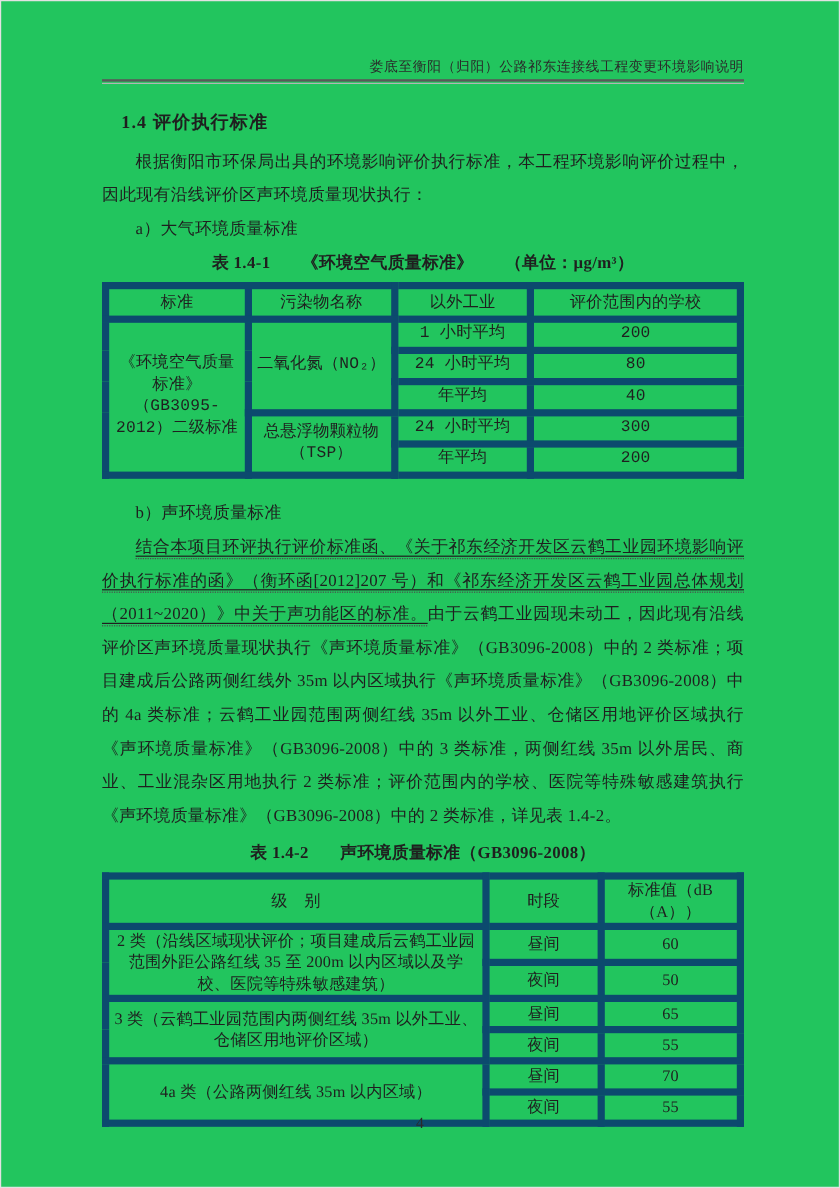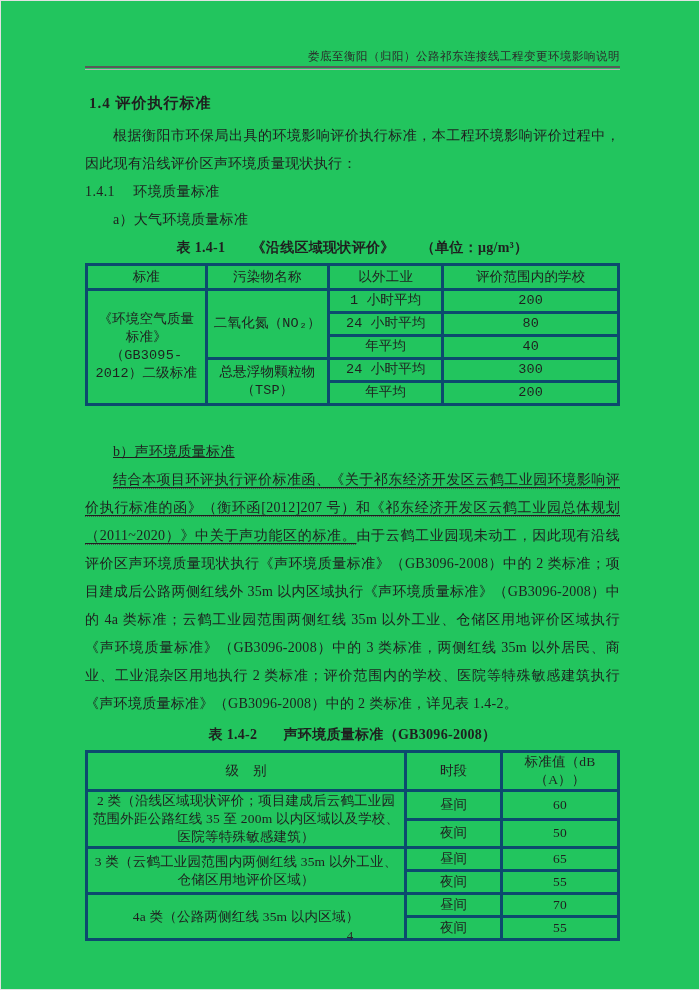--- a/index.html
+++ b/index.html
@@ -19,21 +19,21 @@
     color:#2a2a2a; line-height:16px;
   }
   .header-rule {
     margin-top:2px; height:1px;
     border-top:2px solid #595959;
     border-bottom:1px solid #b3b3b3;
   }
   .content { position:absolute; top:86px; left:85px; right:80px; }
   .sec-heading {
     font-size:15px; font-weight:bold; letter-spacing:1px;
-    margin:6px 0 8px 4px; line-height:22px;
+    margin:6px 0 8px 16px; line-height:22px;
   }
   p { margin:0; font-size:14px; line-height:28px; letter-spacing:0.3px;
       text-align:justify; }
   .ind { text-indent:2em; }
   .plain { text-indent:0; }
   .subnum { letter-spacing:0.4px; }
   .ul-seg {
     text-decoration:underline;
     text-underline-offset:3px;
     border-bottom:1px dotted #4d4d4d;
@@ -42,31 +42,31 @@
   .caption {
     text-align:center; font-weight:bold; font-size:14px;
     line-height:26px; margin:1px 0 2px 0; letter-spacing:0.3px;
   }
   .caption .cap-part { margin-left:1.6em; }
   .caption .cap-part:first-child { margin-left:0; }
   table {
     width:100%; border-collapse:collapse; table-layout:fixed;
   }
   th, td {
-    border:3px solid #0c4a6e;
+    border:6px solid #0c4a6e;
     font-size:13.5px; font-weight:normal;
     text-align:center; vertical-align:middle;
     padding:0 4px; line-height:18px;
     letter-spacing:0.2px;
   }
   .t1 th { height:22px; }
   .t1 td { height:20px;font-family:Liberation Mono, monospace; }
   .t2 th { height:23px; }
   .t2 td { height:20px; }
-  .gap-before-b { margin-top:32px;text-decoration:underline; }
+  .gap-before-b { margin-top:16px; }
   .cap2 { margin-top:4px; }
   .footer-pagenum {
     position:absolute; bottom:46px; left:0; right:0;
     text-align:center; font-size:13px; color:#2a2a2a;
   }
 </style>
 </head>
 <body>
 
 <div class="page">
@@ -75,28 +75,27 @@
     <div class="running-header-text">娄底至衡阳（归阳）公路祁东连接线工程变更环境影响说明</div>
     <div class="header-rule"></div>
   </div>
 
   <div class="content">
 
     <div class="sec-heading">1.4 评价执行标准</div>
 
     <p class="ind">根据衡阳市环保局出具的环境影响评价执行标准，本工程环境影响评价过程中，因此现有沿线评价区声环境质量现状执行：</p>
 
-    <p class="plain subnum">1.4.1　 环境质量标准</p>
 
     <p class="ind">a）大气环境质量标准</p>
 
 
     <div class="caption">
       <span class="cap-part">表 1.4-1</span>
-      <span class="cap-part">《沿线区域现状评价》</span>
+      <span class="cap-part">《环境空气质量标准》</span>
       <span class="cap-part">（单位：μg/m³）</span>
     </div>
 
     <table class="t1">
       <colgroup>
         <col style="width:22.5%">
           <col style="width:23%">
         <col style="width:21.5%">
           <col style="width:33%">
       </colgroup>

